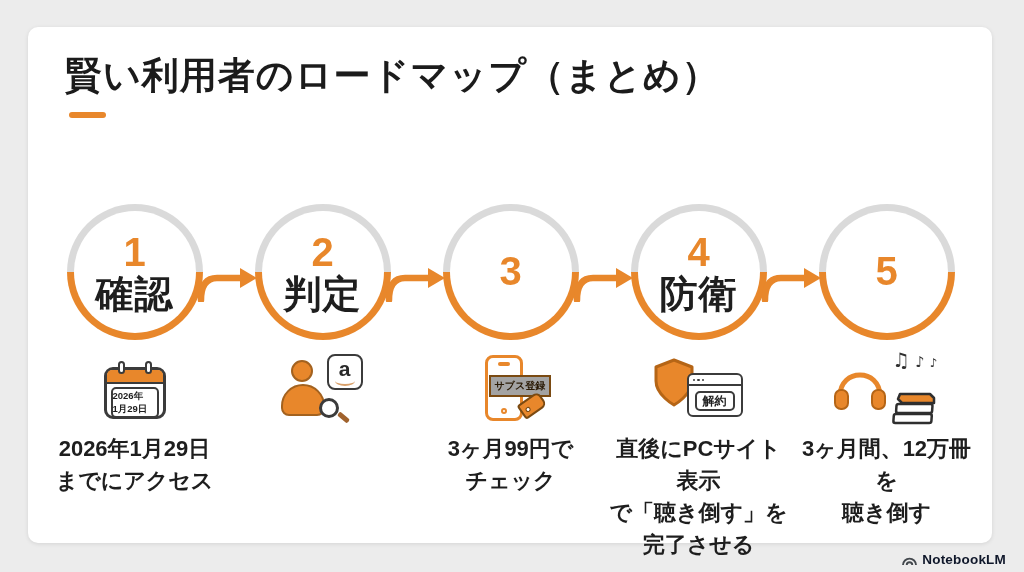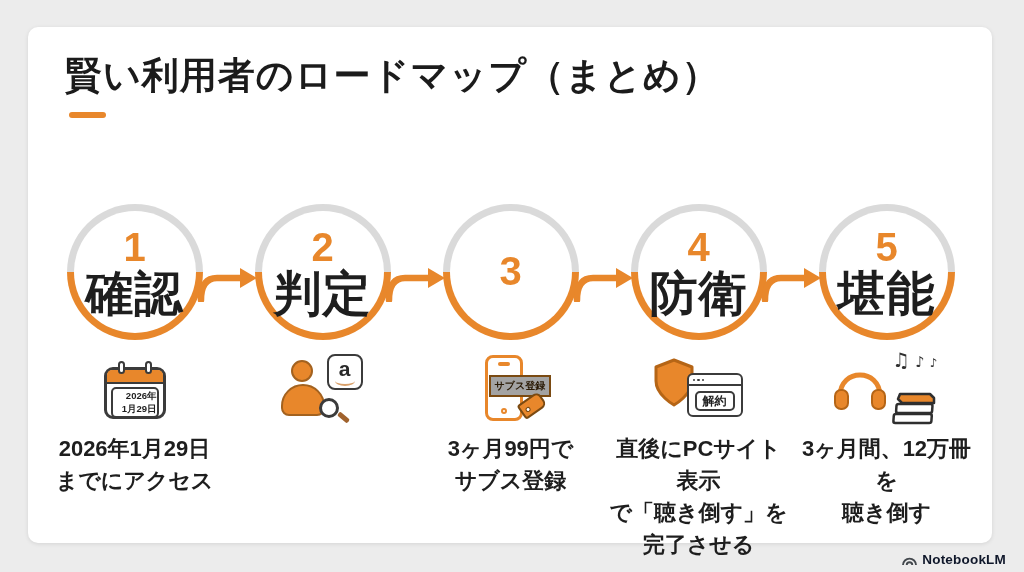--- a/index.html
+++ b/index.html
@@ -35,31 +35,31 @@
   .circle{
     width:136px;height:136px;border-radius:50%;
     background:conic-gradient(from 90deg,#e8872b 0 50%,#dadada 50% 100%);
     display:flex;align-items:center;justify-content:center;flex:0 0 auto;
   }
   .circle-inner{
     width:122px;height:122px;border-radius:50%;background:#fff;
     display:flex;flex-direction:column;align-items:center;justify-content:center;
   }
   .step-number{font-size:40px;font-weight:800;color:#e8872b;line-height:1;margin-bottom:3px;}
-  .step-label{font-size:48px;font-weight:800;color:#1e1e1e;line-height:1;letter-spacing:1px;}
+  .step-label{font-size:38px;font-weight:800;color:#1e1e1e;line-height:1;letter-spacing:1px;}
   .arrow{position:absolute;top:58px;}
   
   .icon-area{height:80px;margin-top:8px;display:flex;align-items:center;justify-content:center;position:relative;width:100%;}
   
   .cal{position:relative;width:62px;height:52px;margin-top:10px;border:3px solid #3b3b3b;border-radius:9px;background:#fff;box-sizing:border-box;}
   .cal-header{height:12px;background:#e8872b;border-bottom:2.5px solid #3b3b3b;border-radius:5px 5px 0 0;}
   .cal-ring{position:absolute;top:-9px;width:7px;height:13px;background:#fff;border:2.5px solid #3b3b3b;border-radius:4px;box-sizing:border-box;}
   .cal-ring.left{left:11px;} .cal-ring.right{right:11px;}
   .cal-date{margin:3px auto 0;width:44px;border:2px solid #3b3b3b;border-radius:5px;
-    font-size:9.5px;font-weight:800;text-align:right;line-height:1.3;white-space:pre-line;padding:1px 0;}
+    font-size:9.5px;font-weight:800;text-align:left;line-height:1.3;white-space:pre-line;padding:1px 0;}
   
   .amz{position:relative;width:96px;height:68px;}
   .amz-head{position:absolute;left:16px;top:6px;width:22px;height:22px;border-radius:50%;background:#e8872b;border:2px solid #a3621f;box-sizing:border-box;}
   .amz-body{position:absolute;left:6px;top:30px;width:44px;height:32px;background:#e8872b;border:2px solid #a3621f;border-radius:22px 22px 8px 8px;box-sizing:border-box;}
   .amz-box{position:absolute;right:8px;top:0;width:36px;height:36px;background:#fff;border:2.5px solid #3b3b3b;border-radius:8px;box-sizing:border-box;text-align:center;}
   .amz-a{font-size:21px;font-weight:800;color:#2a2a2a;line-height:26px;display:block;}
   .amz-smile{margin:-6px auto 0;width:20px;height:8px;border-bottom:2px solid #d9a06a;border-radius:50%;}
   .amz-lens{position:absolute;left:44px;top:44px;width:20px;height:20px;border:3.5px solid #3b3b3b;border-radius:50%;background:#fff;box-sizing:border-box;}
   .amz-handle{position:absolute;left:62px;top:61px;width:13px;height:5px;background:#a0622d;border-radius:2px;transform:rotate(40deg);}
   
@@ -157,21 +157,21 @@
             <div class="pho-speaker"></div>
             <div class="pho-home"></div>
           </div>
           <div class="pho-badge">サブス登録</div>
           <div class="pho-tag">
             <div class="pho-tag-hole"></div>
           </div>
         </div>
       </div>
       <div class="caption">3ヶ月99円で
-サブス登録</div>
+チェック</div>
     </div>
 
     <div class="step">
       <div class="circle">
         <div class="circle-inner">
           <div class="step-number">4</div>
           <div class="step-label">防衛</div>
         </div>
       </div>
       <div class="icon-area">
@@ -191,21 +191,20 @@
       </div>
       <div class="caption">直後にPCサイト表示
 で「聴き倒す」を
 完了させる</div>
     </div>
 
     <div class="step">
       <div class="circle">
         <div class="circle-inner">
           <div class="step-number">5</div>
-          <div class="step-label">堪能</div>
         </div>
       </div>
       <div class="icon-area">
         <div class="lis">
           <svg width="56" height="52" viewBox="0 0 56 52" style="position:absolute;left:0;top:8px;">
             <path d="M8 36 C8 8 48 8 48 36" fill="none" stroke="#e8872b" stroke-width="5" stroke-linecap="round"></path>
             <rect x="3" y="30" width="13" height="19" rx="6" fill="#e8872b" stroke="#b56516" stroke-width="2"></rect>
             <rect x="40" y="30" width="13" height="19" rx="6" fill="#e8872b" stroke="#b56516" stroke-width="2"></rect>
           </svg>
           <div class="lis-notes">

